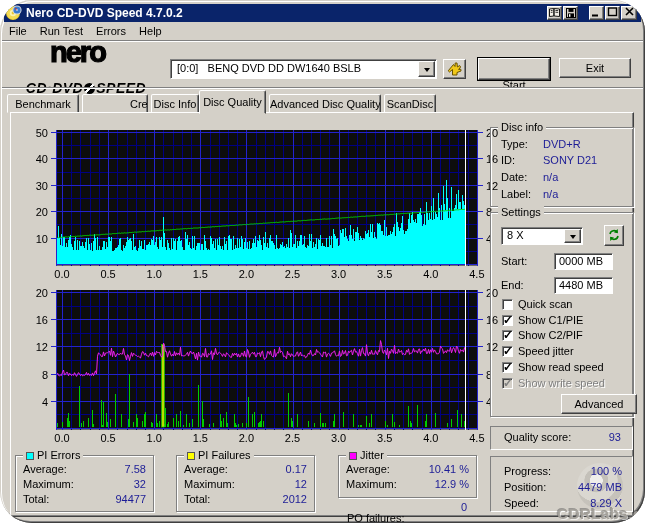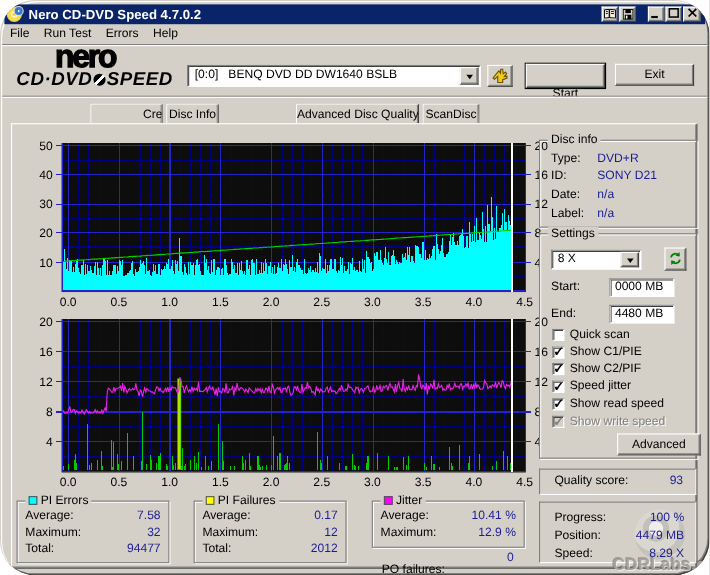--- a/index.html
+++ b/index.html
@@ -24,22 +24,22 @@
   .tbtn { height:14px; top:2px; text-align:center; }
   .tbtn svg { display:block; margin:auto; }
 
   
   #menubar { left:4px; top:22px; width:637px; height:18px; }
   .menu-item { display:inline-block; padding:3px 5px 0 5px; height:18px; }
   .etch { height:2px; border-top:1px solid #808080; border-bottom:1px solid #ffffff; }
 
   
   #brand { left:50px; top:41px; font-weight:bold; font-size:29px; letter-spacing:-2px; line-height:22px; -webkit-text-stroke:1.2px #000; }
-  #brand-sub { left:8px; top:62px; width:156px; text-align:center; font-weight:bold; font-style:italic;
-               font-size:17px; letter-spacing:0.5px; white-space:nowrap; }
+  #brand-sub { left:8px; top:80px; width:156px; text-align:center; font-weight:bold; font-style:italic;
+               font-size:14px; letter-spacing:0.5px; white-space:nowrap; }
   .disc-glyph { display:inline-block; width:11px; height:11px; border-radius:50%;
      background: linear-gradient(135deg, #000 42%, #fff 42%, #fff 58%, #000 58%); 
      vertical-align:-1px; margin:0 1px; }
   #drive-combo { left:170px; top:59px; width:267px; height:20px; }
   #drive-combo .txt { position:absolute; left:6px; top:2px; white-space:pre; }
   .combo-btn { position:absolute; right:1px; top:1px; width:17px; bottom:1px; }
   .arr-dn { position:absolute; left:50%; top:50%; margin:-1px 0 0 -3px; width:0; height:0;
             border:3px solid transparent; border-top:4px solid #000; }
   #hand-btn { left:443px; top:59px; width:23px; height:20px; }
   #start-btn { left:478px; top:58px; width:72px; height:20px; text-align:center; padding-top:20px;
@@ -161,22 +161,24 @@
   </div>
   <div id="hand-btn" class="abs raised">
     <svg width="17" height="16" style="margin:1px 0 0 2px;">
       <path d="M6.5 14 L6.5 8.5 L3.5 11 L2.2 9.8 L7.5 3.5 L9 5.5 L9.2 2 L11 2 L11.4 6 L13.6 4.5 L14.6 6 L12.6 8.5 L14.8 8.2 L15 10 L11 11.5 L11 14 Z" fill="#f0c818" stroke="#6a5200" stroke-width="1"></path>
     </svg>
   </div>
   <div id="start-btn" class="abs raised">Start</div>
   <div id="exit-btn" class="abs raised">Exit</div>
   <div class="etch abs" style="left:2px; top:87px; width:641px;"></div>
 
+  <div class="tab abs" style="left:7px;   width:72px;">Benchmark</div>
   <div class="tab abs" style="left:82px;  width:66px;padding-left:47px;">Create Disc</div>
   <div class="tab abs" style="left:151px; width:48px;">Disc Info</div>
+  <div class="tab abs active" style="left:199px; width:67px;">Disc Quality</div>
   <div class="tab abs" style="left:269px; width:112px;">Advanced Disc Quality</div>
   <div class="tab abs" style="left:384px; width:52px;">ScanDisc</div>
 
   <div id="tabpage" class="abs">
 
     <svg id="chart1" class="chartsvg" width="492" height="162">
         <rect x="45" y="9" width="422" height="135.5" fill="#0d0d0d"></rect>
         <path d="M60.5 9V144.5M69.5 9V144.5M79.5 9V144.5M88.5 9V144.5M106.5 9V144.5M116.5 9V144.5M125.5 9V144.5M134.5 9V144.5M152.5 9V144.5M162.5 9V144.5M171.5 9V144.5M180.5 9V144.5M199.5 9V144.5M208.5 9V144.5M217.5 9V144.5M226.5 9V144.5M245.5 9V144.5M254.5 9V144.5M263.5 9V144.5M272.5 9V144.5M291.5 9V144.5M300.5 9V144.5M309.5 9V144.5M318.5 9V144.5M337.5 9V144.5M346.5 9V144.5M355.5 9V144.5M364.5 9V144.5M383.5 9V144.5M392.5 9V144.5M401.5 9V144.5M411.5 9V144.5M429.5 9V144.5M438.5 9V144.5M447.5 9V144.5M457.5 9V144.5M45 24.5H467M45 51.5H467M45 77.5H467M45 103.5H467M45 130.5H467" stroke="#000082" stroke-width="1" shape-rendering="crispEdges"></path>
         <path d="M51.5 9V144.5M97.5 9V144.5M143.5 9V144.5M189.5 9V144.5M235.5 9V144.5M282.5 9V144.5M328.5 9V144.5M374.5 9V144.5M420.5 9V144.5M45 11.5H467M45 37.5H467M45 64.5H467M45 90.5H467M45 117.5H467M45 143.5H467" stroke="#2323cd" stroke-width="1" shape-rendering="crispEdges"></path>
         <path d="M45.5 9V144.5M466.5 9V144.5" stroke="#2323cd" stroke-width="1" shape-rendering="crispEdges"></path>

